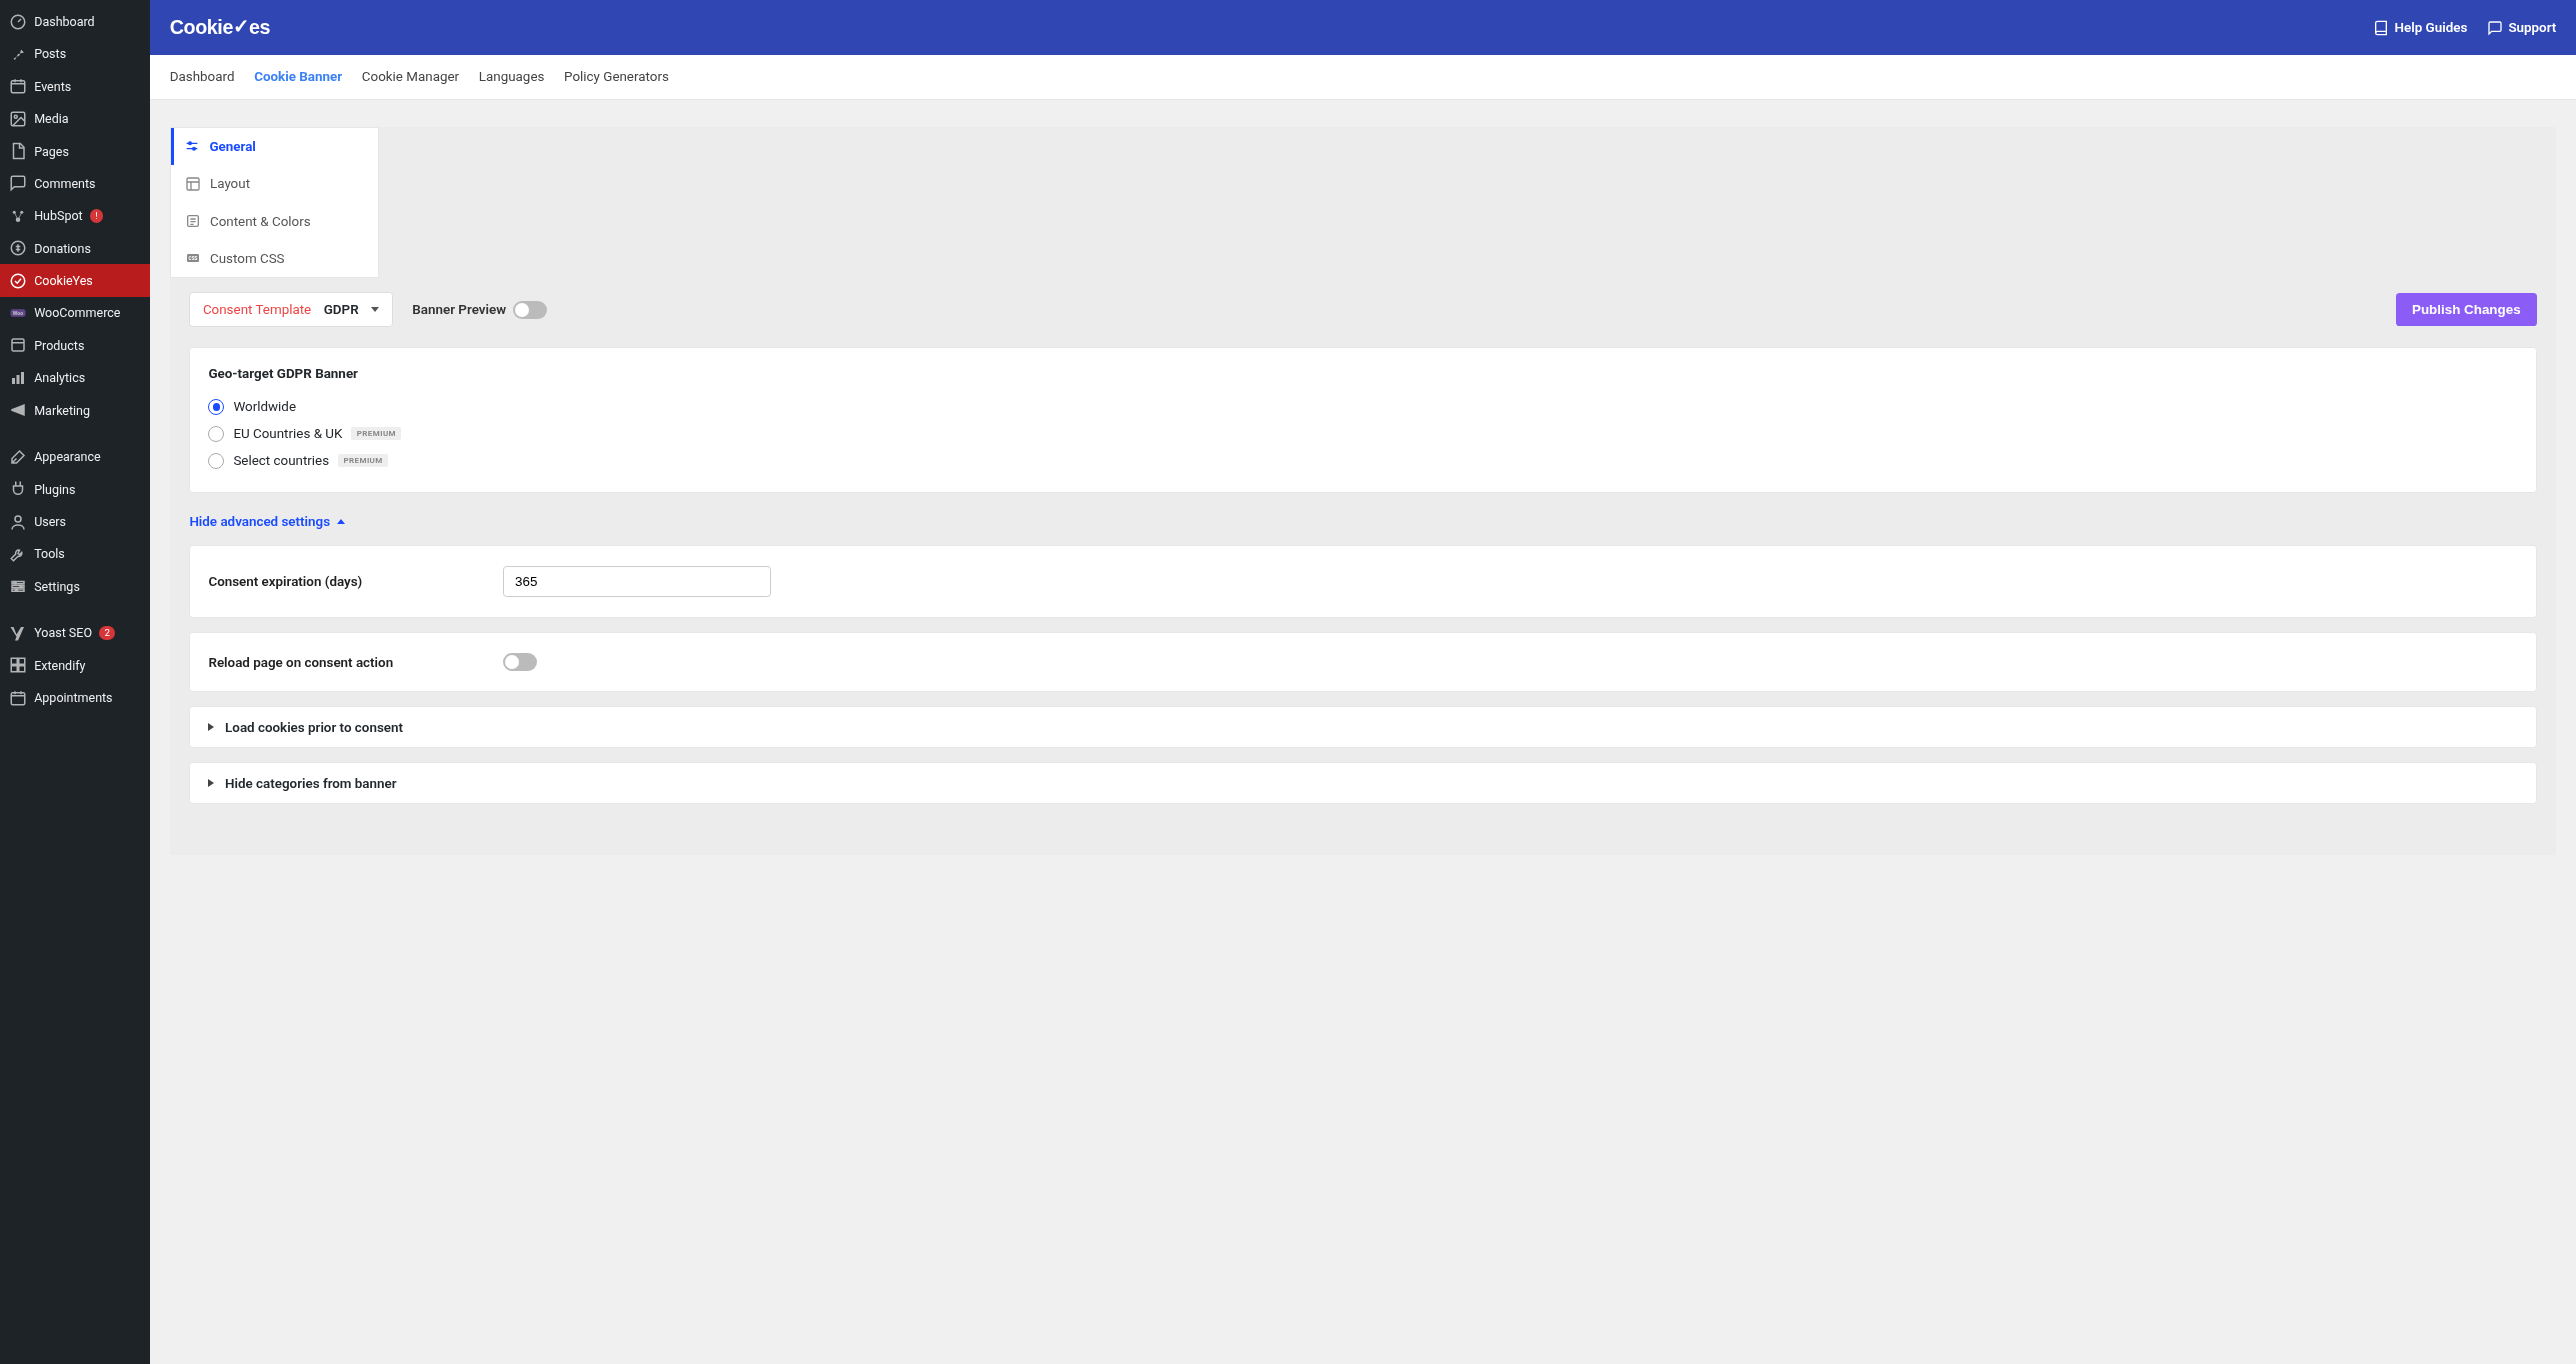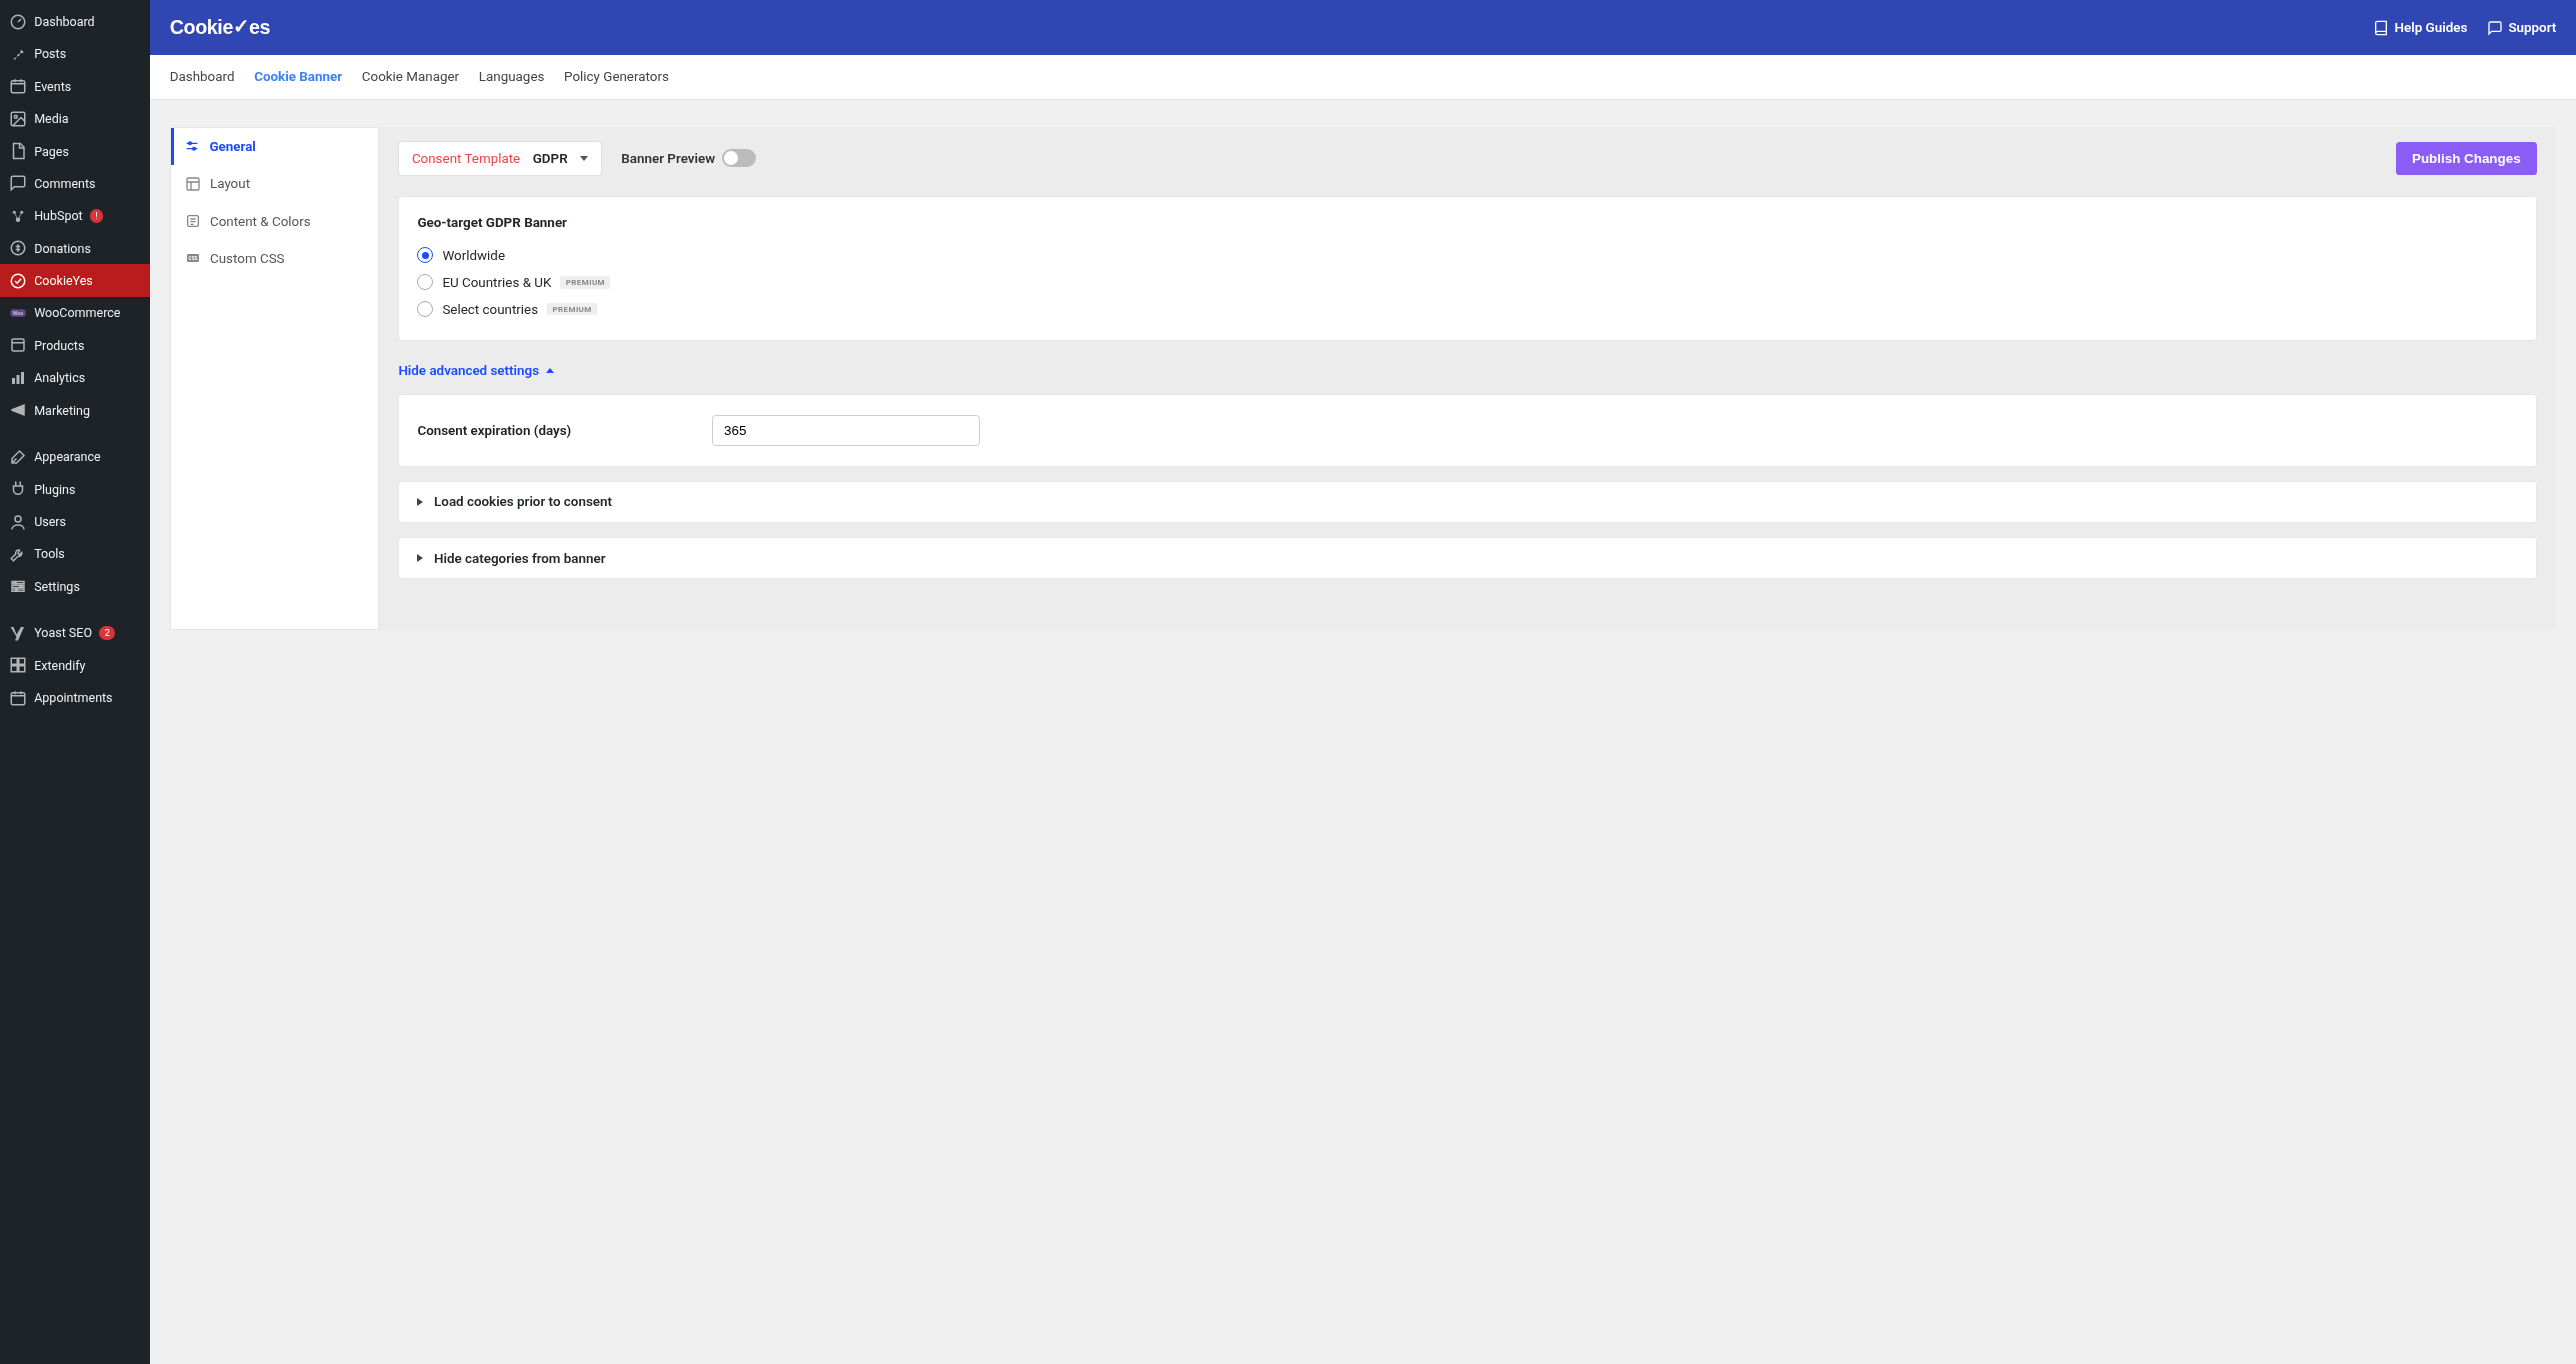--- a/index.html
+++ b/index.html
@@ -26,21 +26,21 @@
 .bluebar-right { display:flex; gap: 19.7px; align-items:center; }
 .bluebar-link { display:flex; align-items:center; gap:5.4px; color:#fff; font-weight:600; cursor:pointer; font-size: 13.4px; }
 
 
 .subnav { background:#fff; border-bottom:0.9px solid #e5e5e5; display:flex; gap: 19.7px; padding: 12.5px 19.7px; }
 .subnav-item { color:#444; font-size: 13.4px; cursor:pointer; padding: 1.8px 0; }
 .subnav-item.active { color:#3b82f6; font-weight:700; }
 
 
 .content { flex:1; padding: 27px 19.7px 19.7px 19.7px; overflow:auto; }
-.panel { display:flex; gap:0; background:#ececec; }
+.panel { display:flex; gap:0; background:#ececec;flex-direction:column; }
 
 
 .leftnav { width: 209px; background:#fff; border:0.9px solid #e6e6e6; flex-shrink:0; }
 .leftnav-item { display:flex; align-items:center; gap:9px; padding: 10.7px 14.3px; cursor:pointer; color:#555; font-size:13.4px; }
 .leftnav-item.active { color:#1a4cff; font-weight:700; border-left:3.6px solid #1a4cff; background:#fff; padding-left:10.7px; }
 .leftnav-icon { width:16px; height:16px; display:inline-flex; align-items:center; justify-content:center; color:#888; }
 .leftnav-item.active .leftnav-icon { color:#1a4cff; }
 
 
 .body { flex:1; background:#ececec; padding: 14.3px 19.7px 36px 19.7px; }
@@ -393,20 +393,24 @@
           <div class="adv-link">
             <span>Hide advanced settings</span>
             <span class="triangle-up"></span>
           </div>
 
           <div class="setting-row">
             <div class="setting-label">Consent expiration (days)</div>
             <input class="setting-input" value="365" style="">
           </div>
 
+          <div class="setting-row">
+            <div class="setting-label">Reload page on consent action</div>
+            <div class="toggle"></div>
+          </div>
 
           <div class="collapse-row">
             <span class="triangle-right"></span>
             <span>Load cookies prior to consent</span>
           </div>
 
           <div class="collapse-row">
             <span class="triangle-right"></span>
             <span>Hide categories from banner</span>
           </div>

